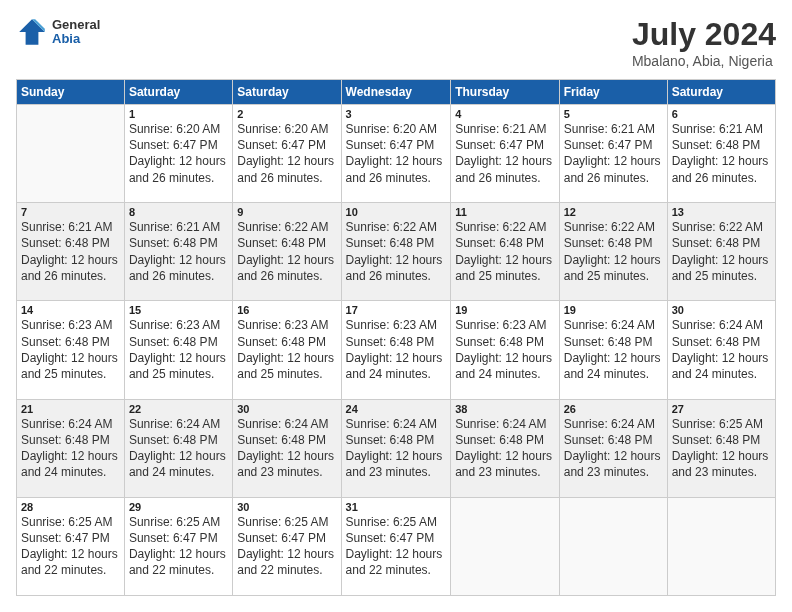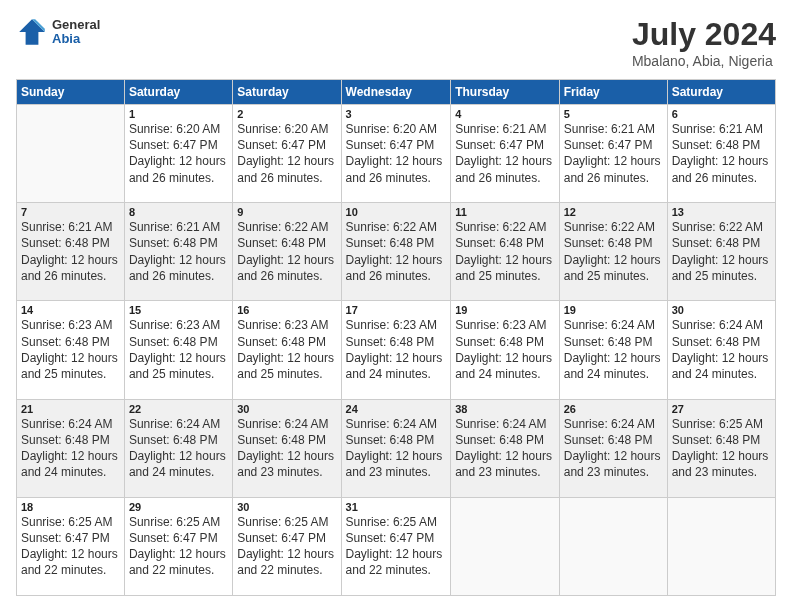--- a/index.html
+++ b/index.html
@@ -322,21 +322,21 @@
           <td>
             <span class="day-num">27</span>
             <div class="day-info" style="white-space: pre-line;">Sunrise: 6:25 AM
 Sunset: 6:48 PM
 Daylight: 12 hours
 and 23 minutes.</div>
           </td>
         </tr>
         <tr>
           <td>
-            <span class="day-num">18</span>
+            <span class="day-num">28</span>
             <div class="day-info" style="white-space: pre-line;">Sunrise: 6:25 AM
 Sunset: 6:47 PM
 Daylight: 12 hours
 and 22 minutes.</div>
           </td>
           <td>
             <span class="day-num">29</span>
             <div class="day-info" style="white-space: pre-line;">Sunrise: 6:25 AM
 Sunset: 6:47 PM
 Daylight: 12 hours

